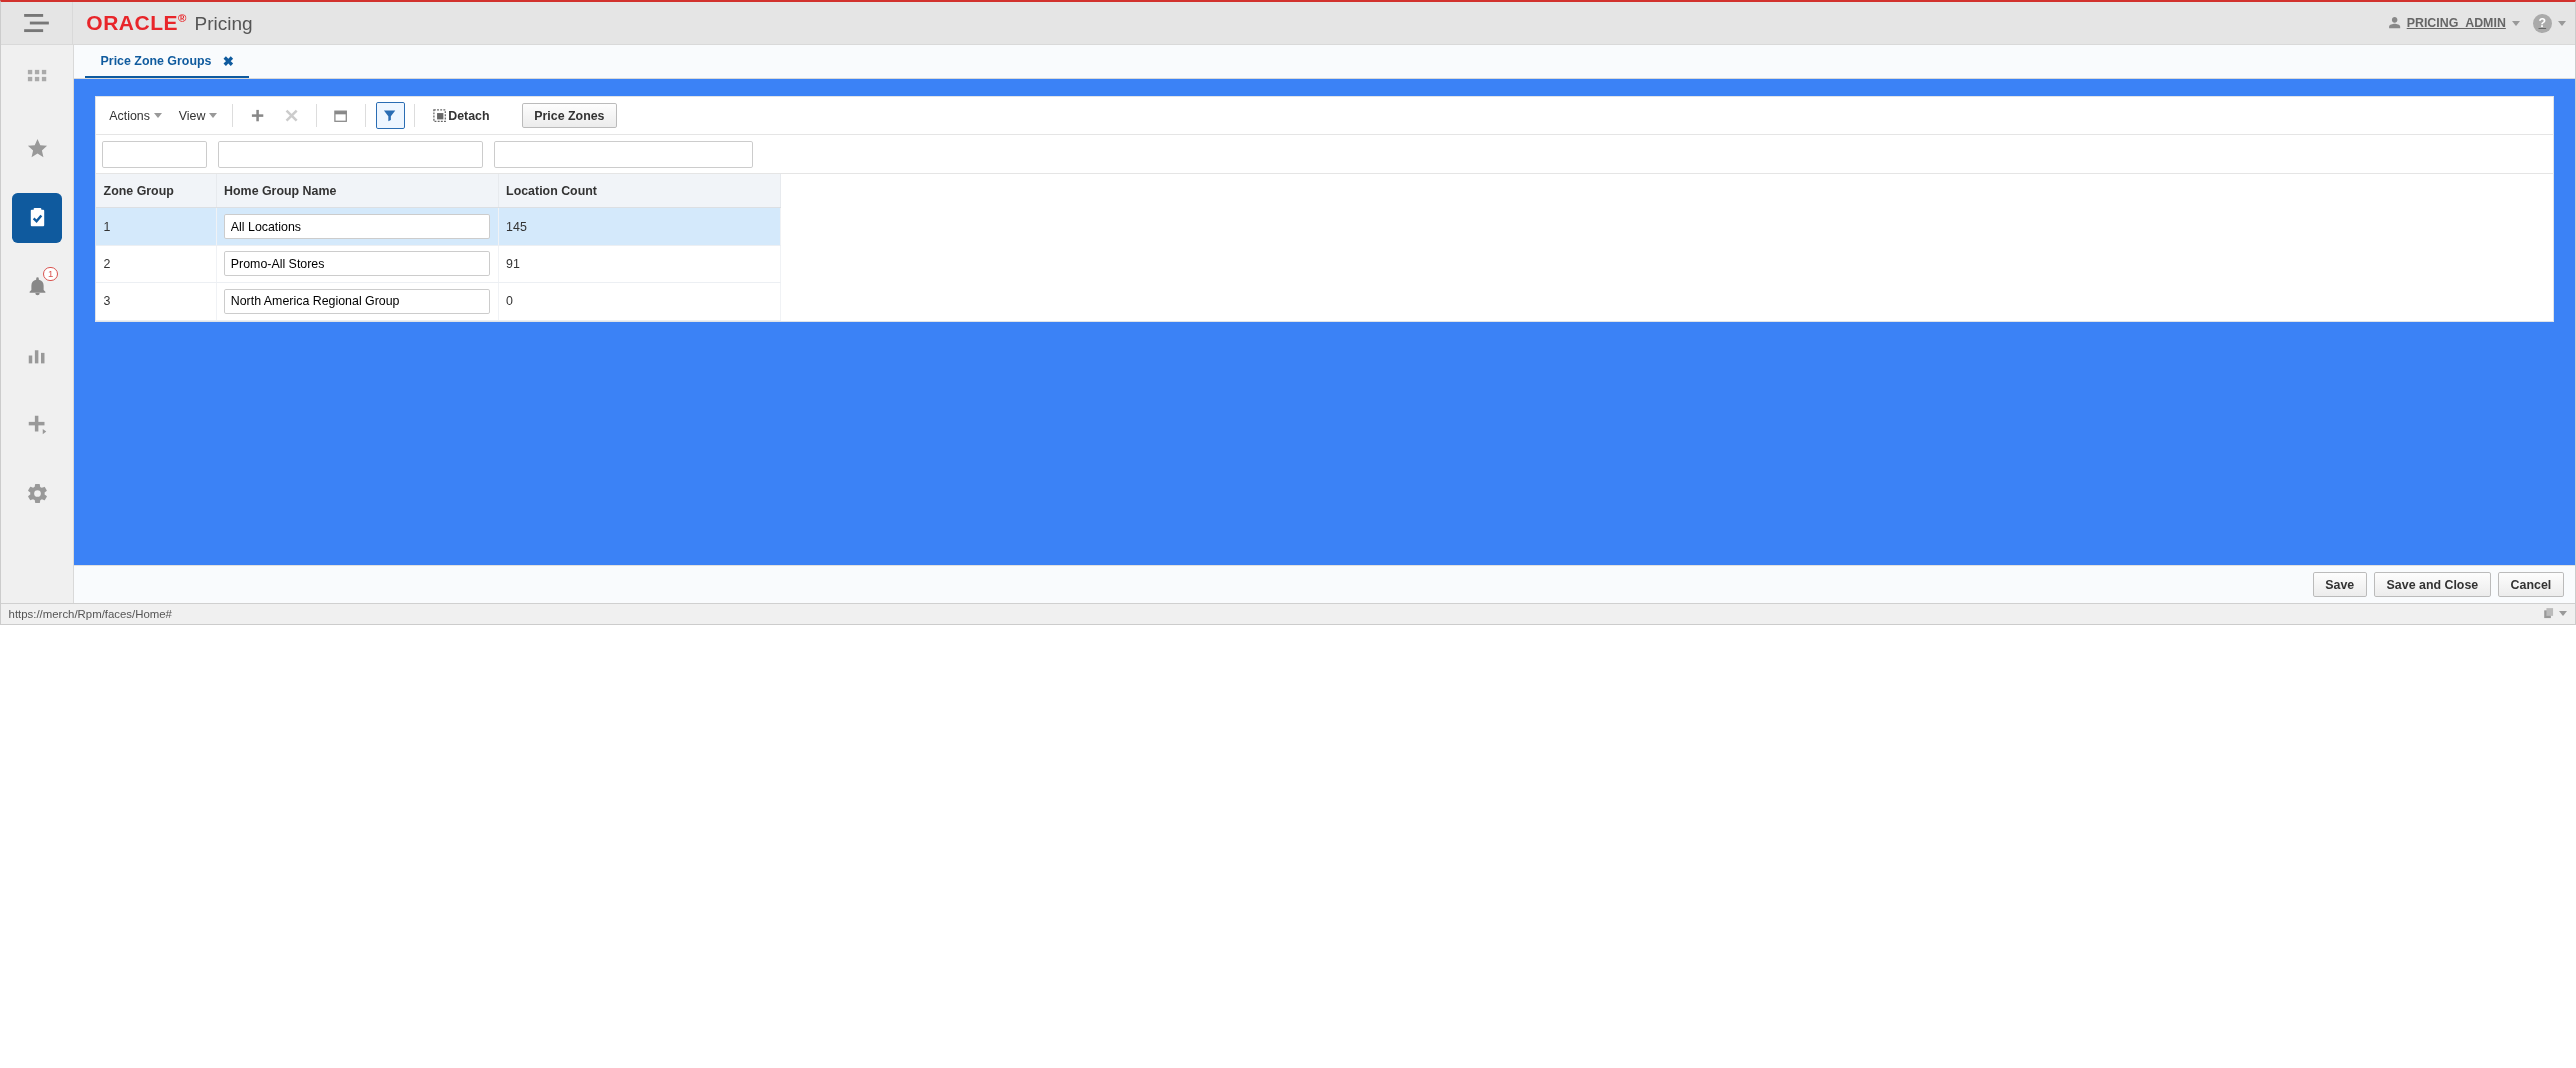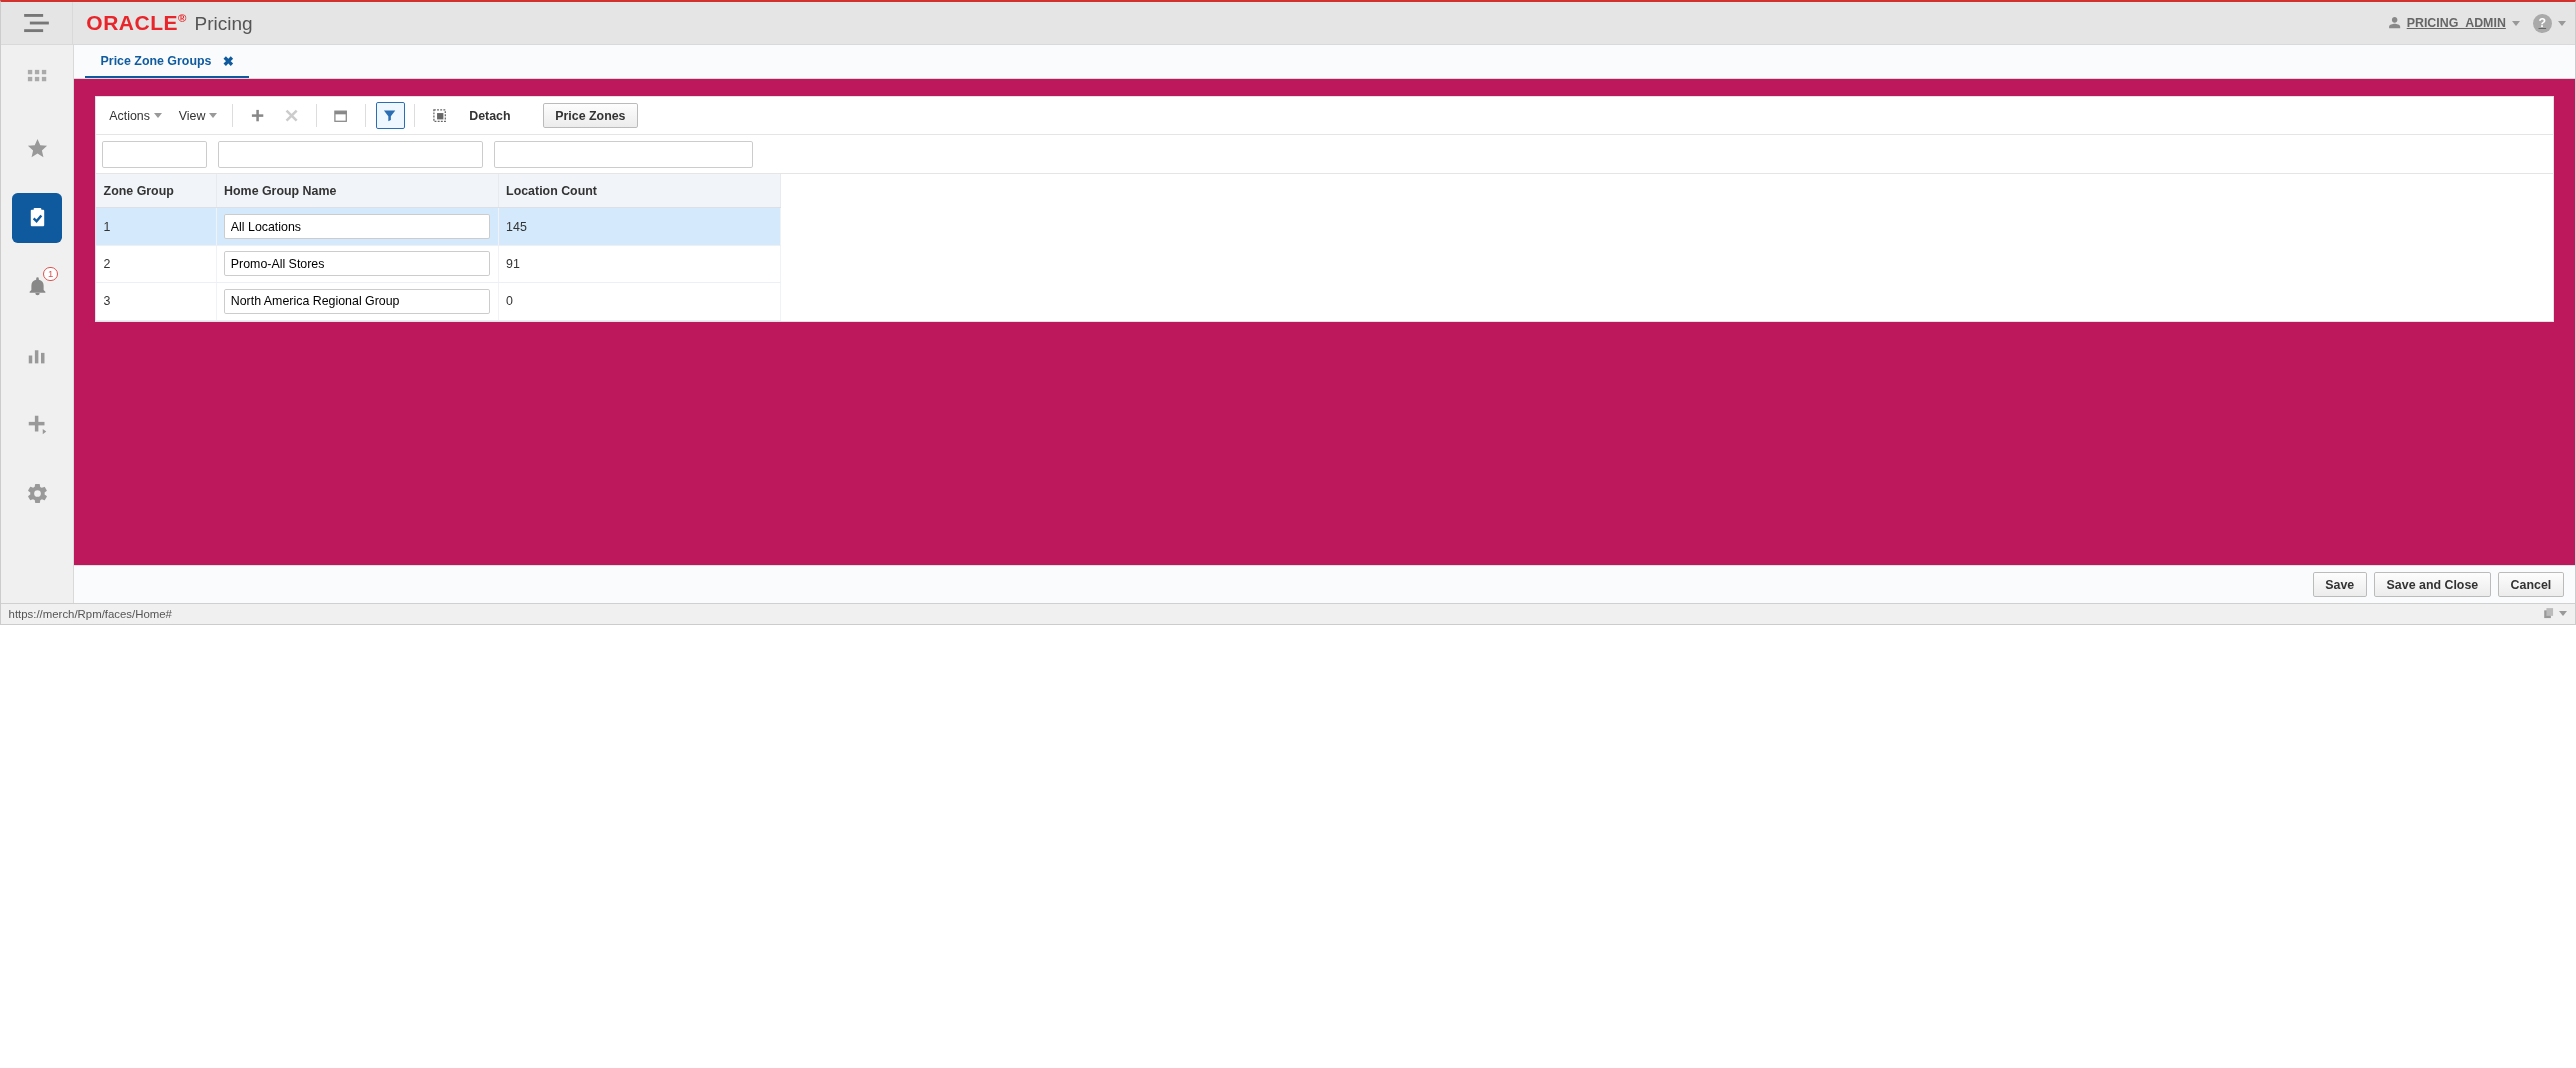--- a/index.html
+++ b/index.html
@@ -83,21 +83,21 @@
     width:50px;height:50px;display:flex;align-items:center;justify-content:center;border-radius:5.7px;cursor:pointer;color:#888;
     position:relative;
   }
   .side-item.active { background:#0f5a9e; color:#fff; }
   .badge {
     position:absolute; top:5.7px; right:3.8px; background:#fff; border:1px solid #d9534f; color:#d9534f;
     font-size:9.5px; border-radius:7.6px; padding:0 3.8px; line-height:11.4px;
   }
 
   .main {
-    flex:1; display:flex; flex-direction:column; background:#be185d; overflow:hidden;
+    flex:1; display:flex; flex-direction:column; background:#3b82f6; overflow:hidden;
   }
   .tabs-row {
     height:34px; border-bottom:1px solid #d9d9d9; display:flex; align-items:flex-end; padding-left:11.4px;
     background:#f9fbfd;
   }
   .tab {
     height:32px; padding:0 15.2px; display:flex; align-items:center; gap:11.4px;
     border-bottom:2.9px solid #0f5a9e; color:#105b9e; font-weight:600; cursor:pointer;
   }
   .tab .close-x { color:#105b9e; font-weight:bold; font-size:13.3px; cursor:pointer;}
@@ -116,21 +116,21 @@
     display:flex; align-items:center; gap:3.8px; padding:3.8px 5.7px; cursor:pointer; color:#333; font-size:12.4px;
   }
   .tb-divider { width:1px; height:23px; background:#ddd; margin:0 3.8px; }
   .icon-btn {
     width:29px; height:27px; display:flex; align-items:center; justify-content:center; cursor:pointer;
     border:1px solid transparent; border-radius:1.9px; color:#777;
   }
   .icon-btn.disabled { color:#bbb; cursor:default; }
   .icon-btn.active { border:1px solid #2a6db3; background:#eef6ff; color:#2a6db3; }
   .detach {
-    display:flex; align-items:center; gap:22px; font-weight:600; font-size:12.4px; padding:3.8px 7.6px; cursor:pointer;
+    display:flex; align-items:center; gap:1px; font-weight:600; font-size:12.4px; padding:3.8px 7.6px; cursor:pointer;
   }
   .action-btn {
     background:linear-gradient(#fdfdfd,#ececec); border:1px solid #bbb; border-radius:1.9px;
     padding:4.8px 11.4px; font-size:12.4px; font-weight:600; color:#333; cursor:pointer;
   }
 
   .filter-row {
     display:flex; border-bottom:1px solid #e5e5e5;
   }
   .filter-row input {

